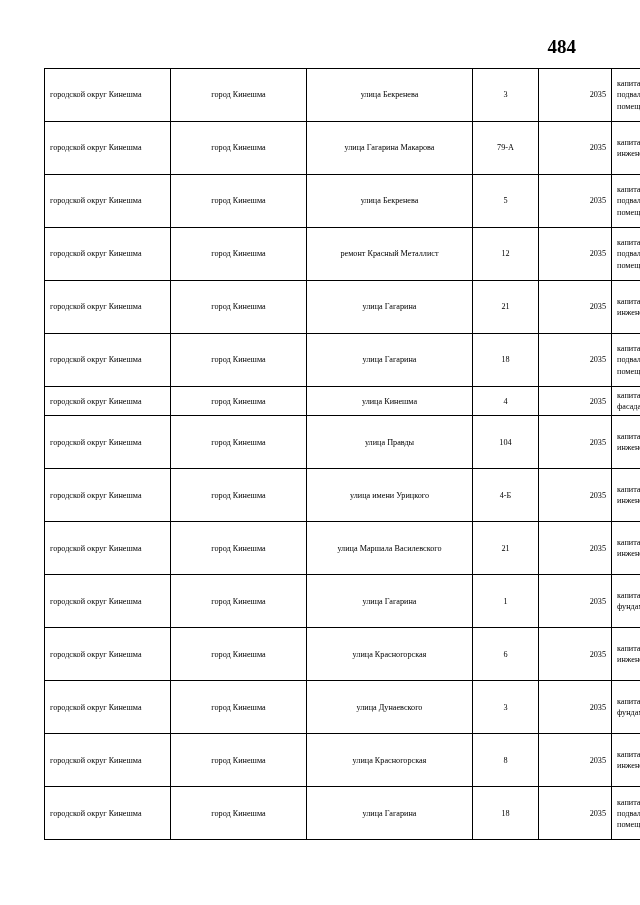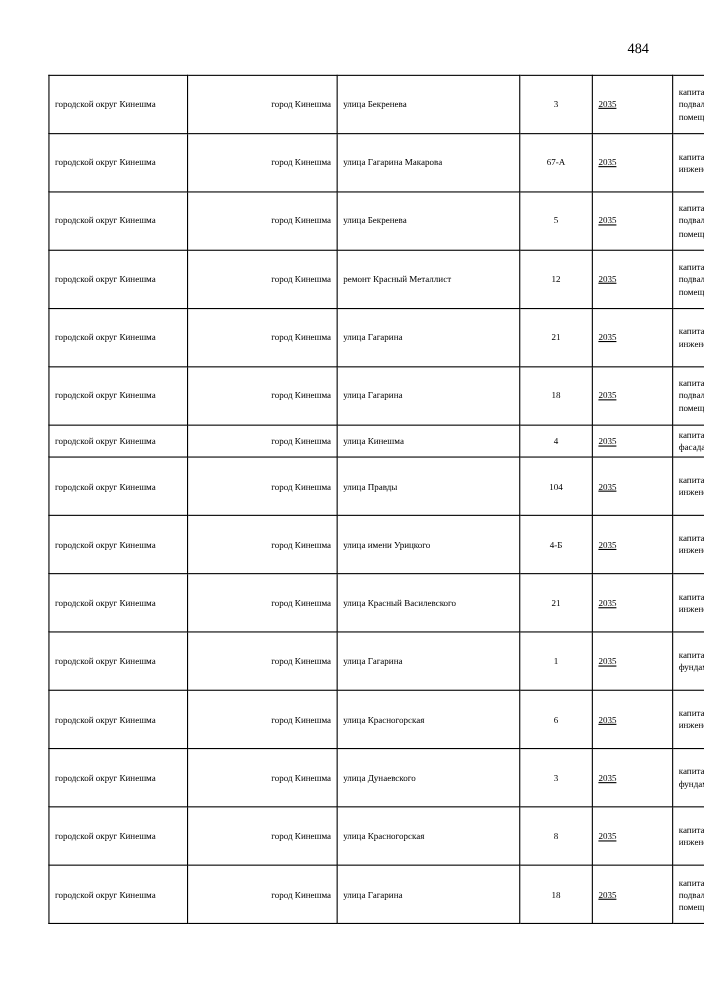--- a/index.html
+++ b/index.html
@@ -17,23 +17,24 @@
   .page {
     width: 640px;
     height: 905px;
     box-sizing: border-box;
     padding: 0;
     position: relative;
   }
   .page-number {
     position: absolute;
     top: 36px;
-    right: 50px;
-    font-size: 13px;
+    right: 64px;
+    font-size: 19px;
     font-family: "Liberation Serif", serif;
+    font-weight: bold;
   }
   .table-wrap {
     position: absolute;
     top: 68px;
     left: 44px;
     width: 594px;
   }
   table.doc-table {
     border-collapse: collapse;
     table-layout: fixed;
@@ -41,24 +42,24 @@
   }
   table.doc-table td {
     border: 1px solid #000000;
     vertical-align: middle;
     padding: 3px 5px;
     font-size: 8.2px;
     line-height: 1.35;
     font-family: "Liberation Serif", serif;
   }
   td.c-mo   { width: 115px; text-align: left; margin-left: 24px; }
-  td.c-city { width: 125px; text-align: right; }
-  td.c-str  { width: 155px; text-align: left; }
+  td.c-city { width: 125px; text-align: center; }
+  td.c-str  { width: 155px; text-align: center; }
   td.c-num  { width: 55px;  text-align: center; }
-  td.c-year { width: 62px;  text-align: left; text-decoration: underline; }
+  td.c-year { width: 62px;  text-align: right; }
   td.c-work { width: 80px;  text-align: left; vertical-align: top; padding-top: 4px; }
   .row-tall td { height: 46px; }
 </style>
 </head>
 <body>
 
 <div class="page">
 
   <div class="page-number">484</div>
 
@@ -72,21 +73,21 @@
           <td class="c-str">улица Бекренева</td>
           <td class="c-num">3</td>
           <td class="c-year">2035</td>
           <td class="c-work">капитальный ремонт подвальных помещений</td>
         </tr>
 
         <tr class="row-tall">
           <td class="c-mo">городской округ Кинешма</td>
           <td class="c-city">город Кинешма</td>
           <td class="c-str">улица Гагарина Макарова</td>
-          <td class="c-num">67-А</td>
+          <td class="c-num">79-А</td>
           <td class="c-year">2035</td>
           <td class="c-work">капитальный ремонт инженерных сетей</td>
         </tr>
 
         <tr class="row-tall">
           <td class="c-mo">городской округ Кинешма</td>
           <td class="c-city">город Кинешма</td>
           <td class="c-str">улица Бекренева</td>
           <td class="c-num">5</td>
           <td class="c-year">2035</td>
@@ -143,21 +144,21 @@
           <td class="c-city">город Кинешма</td>
           <td class="c-str">улица имени Урицкого</td>
           <td class="c-num">4-Б</td>
           <td class="c-year">2035</td>
           <td class="c-work">капитальный ремонт инженерных сетей</td>
         </tr>
 
         <tr class="row-tall">
           <td class="c-mo">городской округ Кинешма</td>
           <td class="c-city">город Кинешма</td>
-          <td class="c-str">улица Красный Василевского</td>
+          <td class="c-str">улица Маршала Василевского</td>
           <td class="c-num">21</td>
           <td class="c-year">2035</td>
           <td class="c-work">капитальный ремонт инженерных сетей</td>
         </tr>
 
         <tr class="row-tall">
           <td class="c-mo">городской округ Кинешма</td>
           <td class="c-city">город Кинешма</td>
           <td class="c-str">улица Гагарина</td>
           <td class="c-num">1</td>

